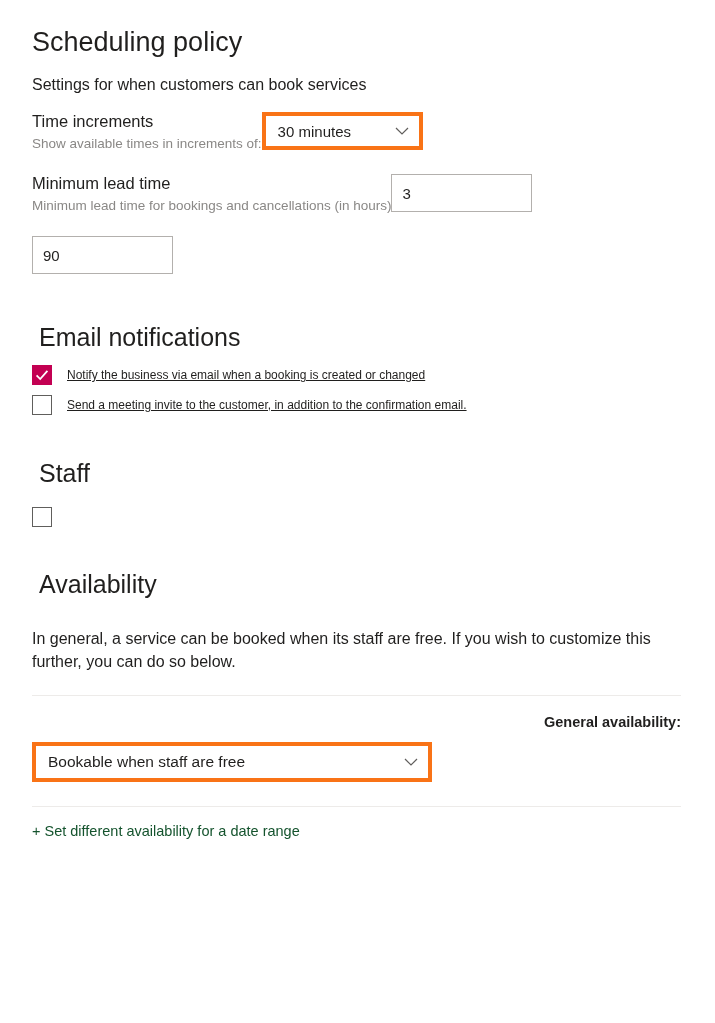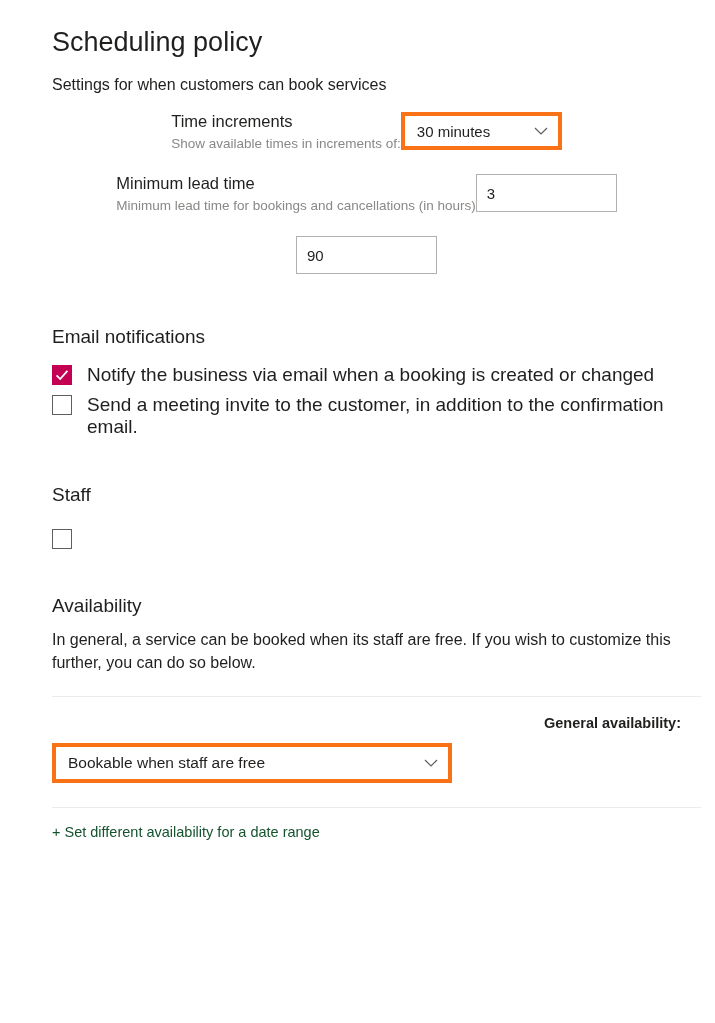--- a/index.html
+++ b/index.html
@@ -9,21 +9,21 @@
     background: #ffffff;
   }
   body {
     width: 715px;
     height: 1023px;
     font-family: "Liberation Sans", sans-serif;
     color: #201f1e;
     overflow: hidden;
   }
   .page {
-    padding: 20px 34px 0 52px;
+    padding: 20px 34px 0 32px;
     position: relative;
     width: 715px;
     height: 932px;
   }
 
   
   h1.section-title {
     font-size: 27px;
     font-weight: 400;
     color: #201f1e;
@@ -39,21 +39,21 @@
     line-height: 22px;
   }
 
   
   .settings-block {
     margin-top: 14px;
   }
   .setting-row {
     display: flex;
     align-items: flex-start;
-    justify-content: center;
+    justify-content: flex-start;
     margin-bottom: 18px;
   }
   .setting-text {
     max-width: 430px;
   }
   .setting-label {
     font-size: 16.5px;
     font-weight: 400;
     color: #201f1e;
     line-height: 22px;
@@ -101,24 +101,24 @@
     background: #ffffff;
     padding: 0 10px;
     font-size: 15px;
     font-family: "Liberation Sans", sans-serif;
     color: #201f1e;
     line-height: 36px;
   }
 
   
   h2.group-title {
-    font-size: 19px;
-    font-weight: 400;
-    color: #201f1e;
-    margin: 0;
+    font-size: 25px;
+    font-weight: 400;
+    color: #201f1e;
+    margin: 7px;
     line-height: 30px;
   }
   .group {
     margin-top: 30px;
   }
 
   
   .checkbox-list { margin-top: 12px; }
   .check-row {
     display: flex;
@@ -134,33 +134,34 @@
     flex: 0 0 auto;
     margin-top: 1px;
     position: relative;
   }
   .box.checked {
     background: #c30052;
     border-color: #c30052;
   }
   .box.checked svg { display: block; }
   .check-label {
-    font-size: 19px;
+    font-size: 12px;
     color: #201f1e;
     line-height: 22px;
     margin-left: 15px;
     max-width: 590px;
+    text-decoration: underline;
   }
 
   
   .para {
     font-size: 16px;
     line-height: 23px;
     color: #201f1e;
-    margin-top: 7px;
+    margin-top: 28px;
     max-width: 620px;
   }
   .divider {
     height: 1px;
     background: #edebe9;
     margin: 22px 0 0 0;
     width: 649px;
   }
   .field-label {
     font-size: 14.5px;

